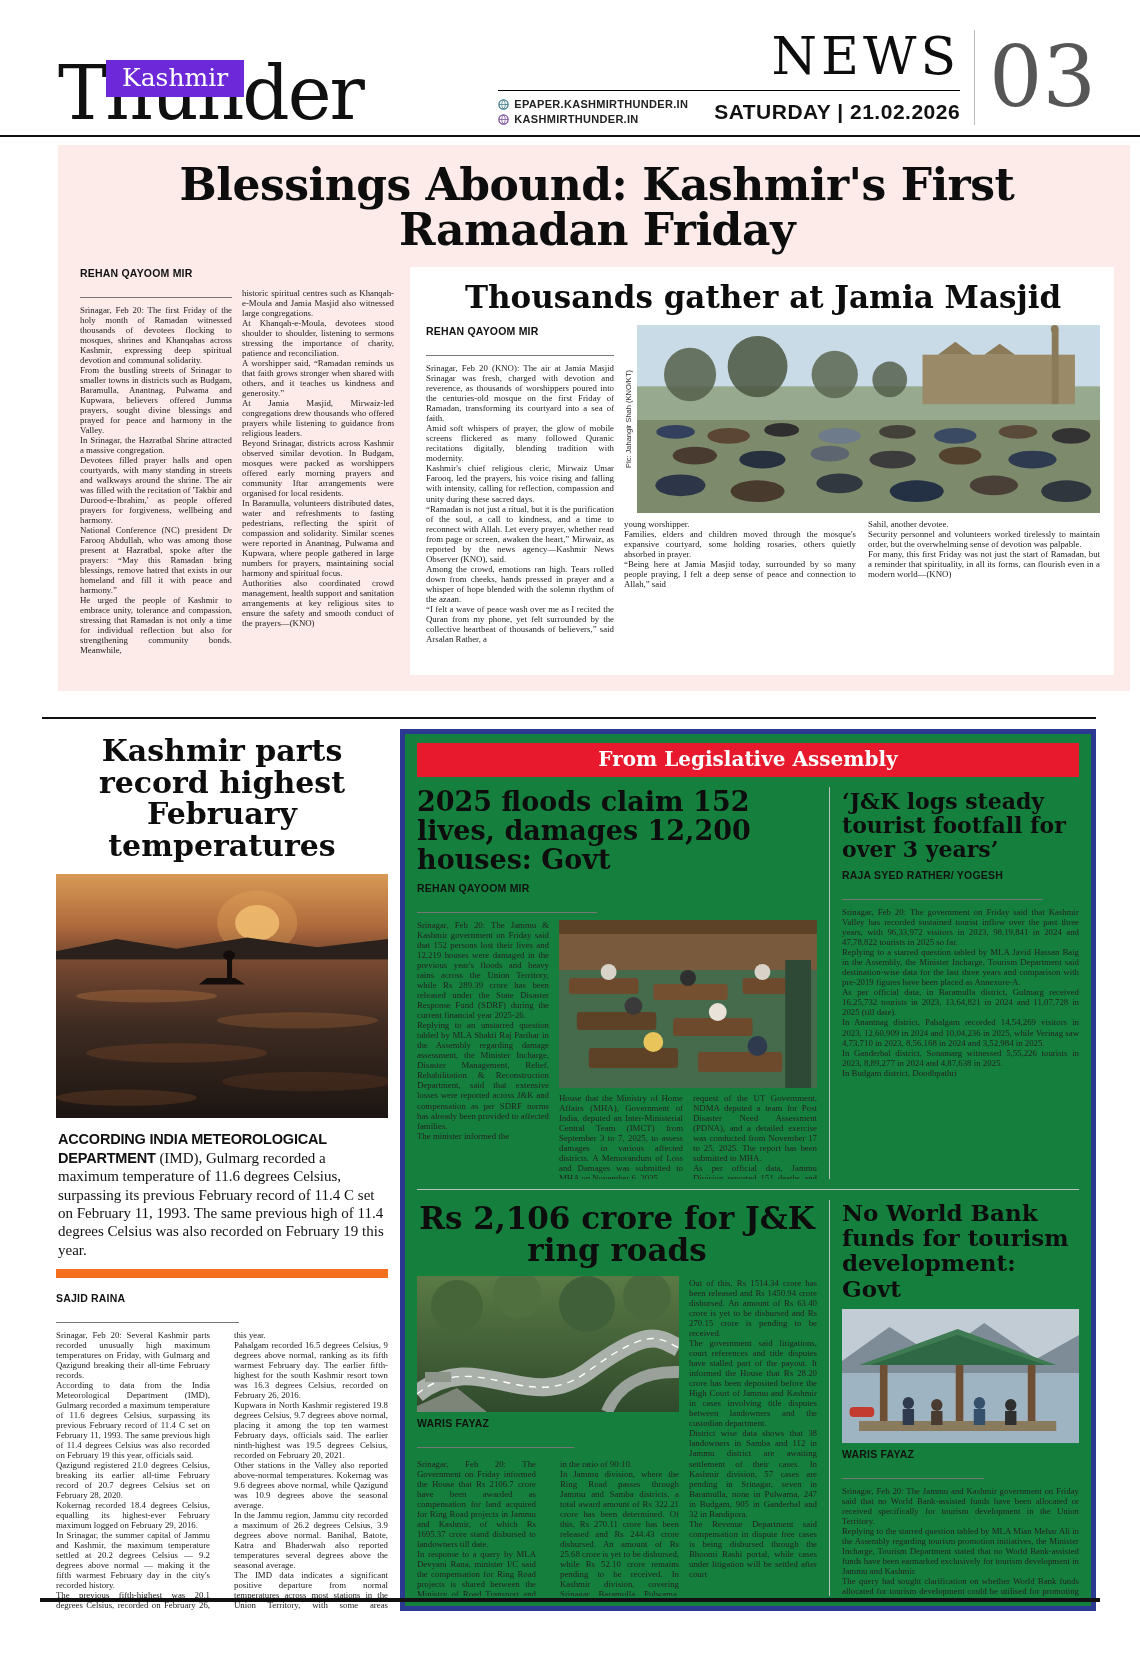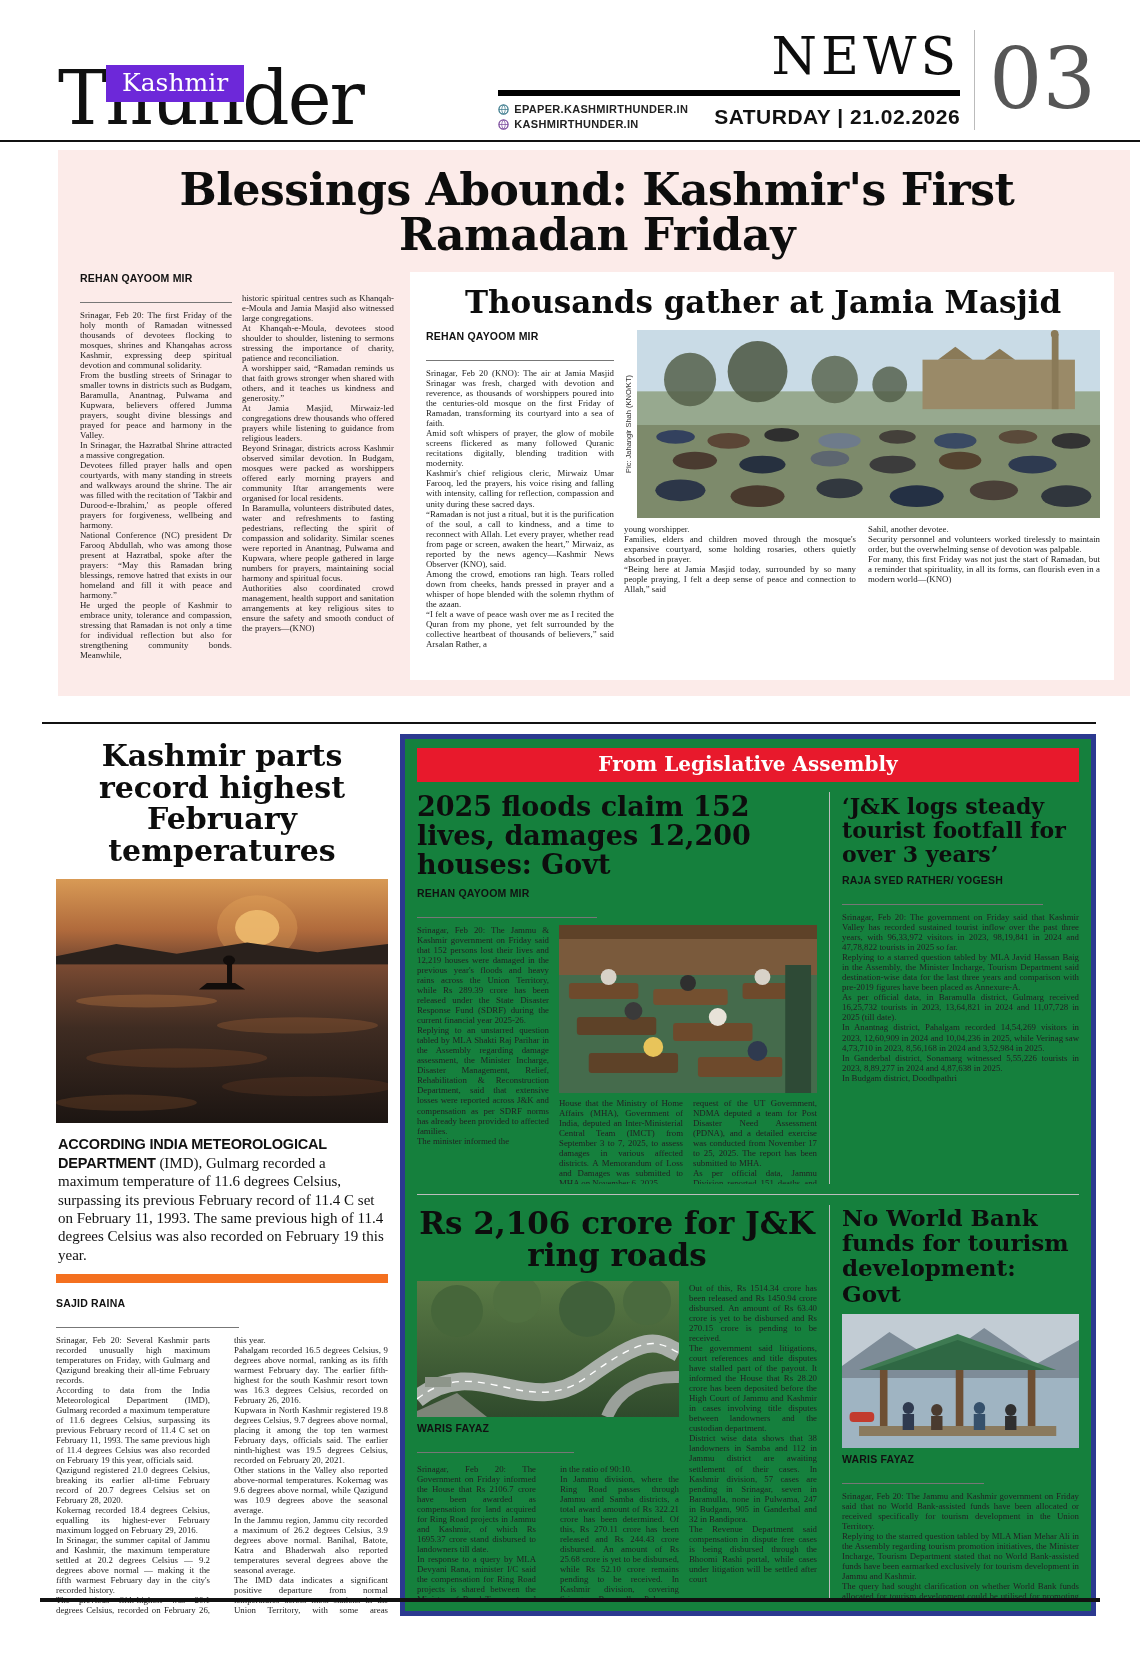--- a/index.html
+++ b/index.html
@@ -12,21 +12,21 @@
     padding:30px 44px 6px 58px;}
   .logo{position:relative;padding-top:20px;}
   .logo-main{font-family:"DejaVu Serif",serif;font-size:74px;line-height:.85;
     letter-spacing:-2px;color:#101010;font-weight:400;}
   .logo-box{position:absolute;top:18px;left:48px;background:#6d28d9;color:#fff;
     font-family:"DejaVu Serif",serif;font-size:25px;padding:3px 16px 5px;}
   .mast-right{display:flex;align-items:stretch;}
   .mast-center{text-align:right;display:flex;flex-direction:column;justify-content:flex-end;}
   .news-title{font-family:"DejaVu Serif",serif;font-size:52px;line-height:1;
     letter-spacing:4px;color:#0d0d0d;}
-  .mast-sub{border-top:6px solid #000000;margin-top:8px;padding-top:7px;
+  .mast-sub{border-top:1px solid #000000;margin-top:8px;padding-top:7px;
     display:flex;align-items:center;gap:26px;}
   .mast-links{display:flex;flex-direction:column;gap:3px;align-items:flex-start;}
   .mast-link{display:flex;align-items:center;gap:5px;
     font-family:"Liberation Sans",sans-serif;font-weight:bold;font-size:11px;
     letter-spacing:.3px;color:#222;text-decoration:none;}
   .globe{width:11px;height:11px;border-radius:50%;display:inline-block;position:relative;flex:0 0 11px;}
   .globe svg{display:block}
   .mast-date{font-family:"Liberation Sans",sans-serif;font-weight:bold;
     font-size:21px;letter-spacing:.5px;color:#111;white-space:nowrap;}
   .mast-sep{width:1px;background:#bbb;margin:0 14px;}

